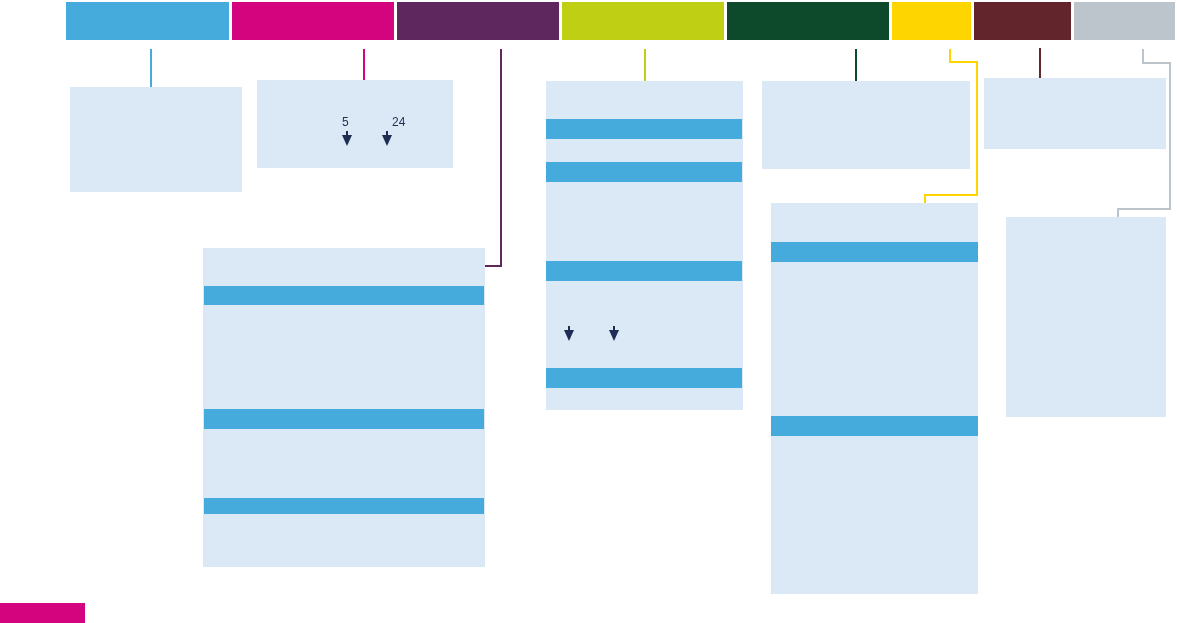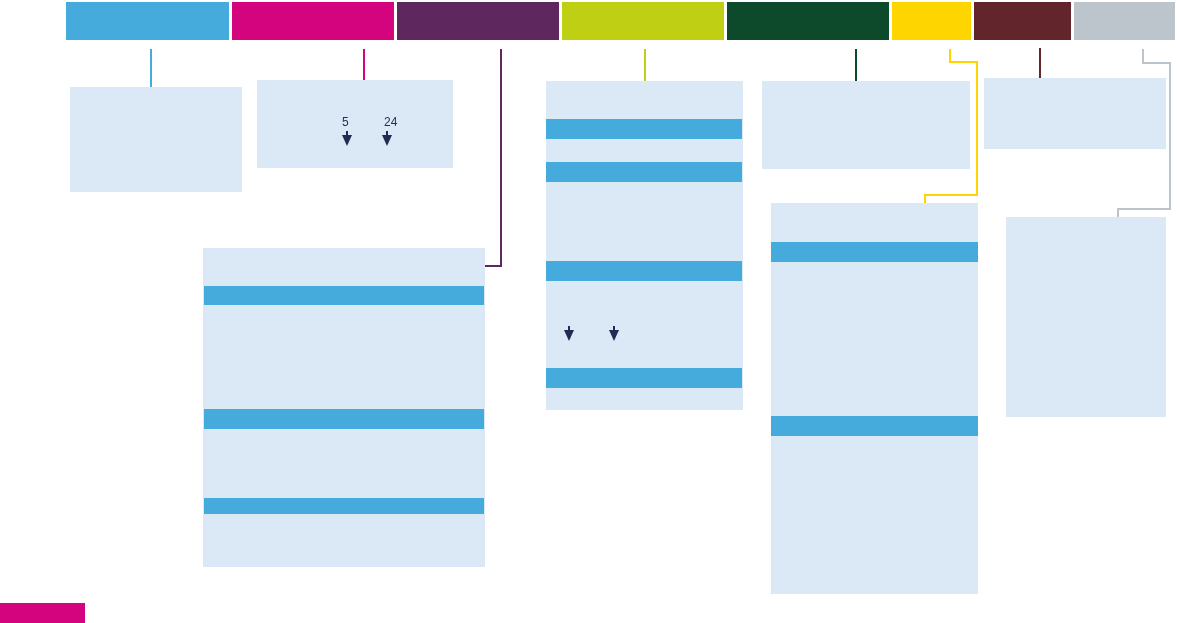--- a/index.html
+++ b/index.html
@@ -27,21 +27,21 @@
 <div class="tab" style="left:1074px;width:101px;background:#bdc5cc;"></div>
 
 <div class="vline" style="left:150px;top:49px;height:38px;background:#44abdc;"></div>
 <div class="box" style="left:70px;top:87px;width:172px;height:105px;"></div>
 
 <div class="vline" style="left:363px;top:49px;height:31px;background:#d4047f;"></div>
 <div class="box" style="left:257px;top:80px;width:196px;height:88px;">
   <span class="num" style="left:85px;top:35px;">5</span>
   <span class="arrow-stem" style="left:89px;top:51px;"></span>
   <span class="arrow" style="left:85px;top:55px;"></span>
-  <span class="num" style="left:127px;top:35px;text-align:center;">24</span>
+  <span class="num" style="left:135px;top:35px;text-align:center;">24</span>
   <span class="arrow-stem" style="left:129px;top:51px;"></span>
   <span class="arrow" style="left:125px;top:55px;"></span>
 </div>
 
 <div class="vline" style="left:500px;top:49px;height:218px;background:#5e285e;"></div>
 <div class="hline" style="left:485px;top:265px;width:17px;background:#5e285e;"></div>
 <div class="box" style="left:203px;top:248px;width:282px;height:319px;">
   <div class="box" style="left:0;top:0;width:282px;height:36px;"></div>
   <div class="hdr" style="left:1px;top:38px;width:280px;height:19px;"></div>
   <div class="hdr" style="left:1px;top:161px;width:280px;height:20px;"></div>

